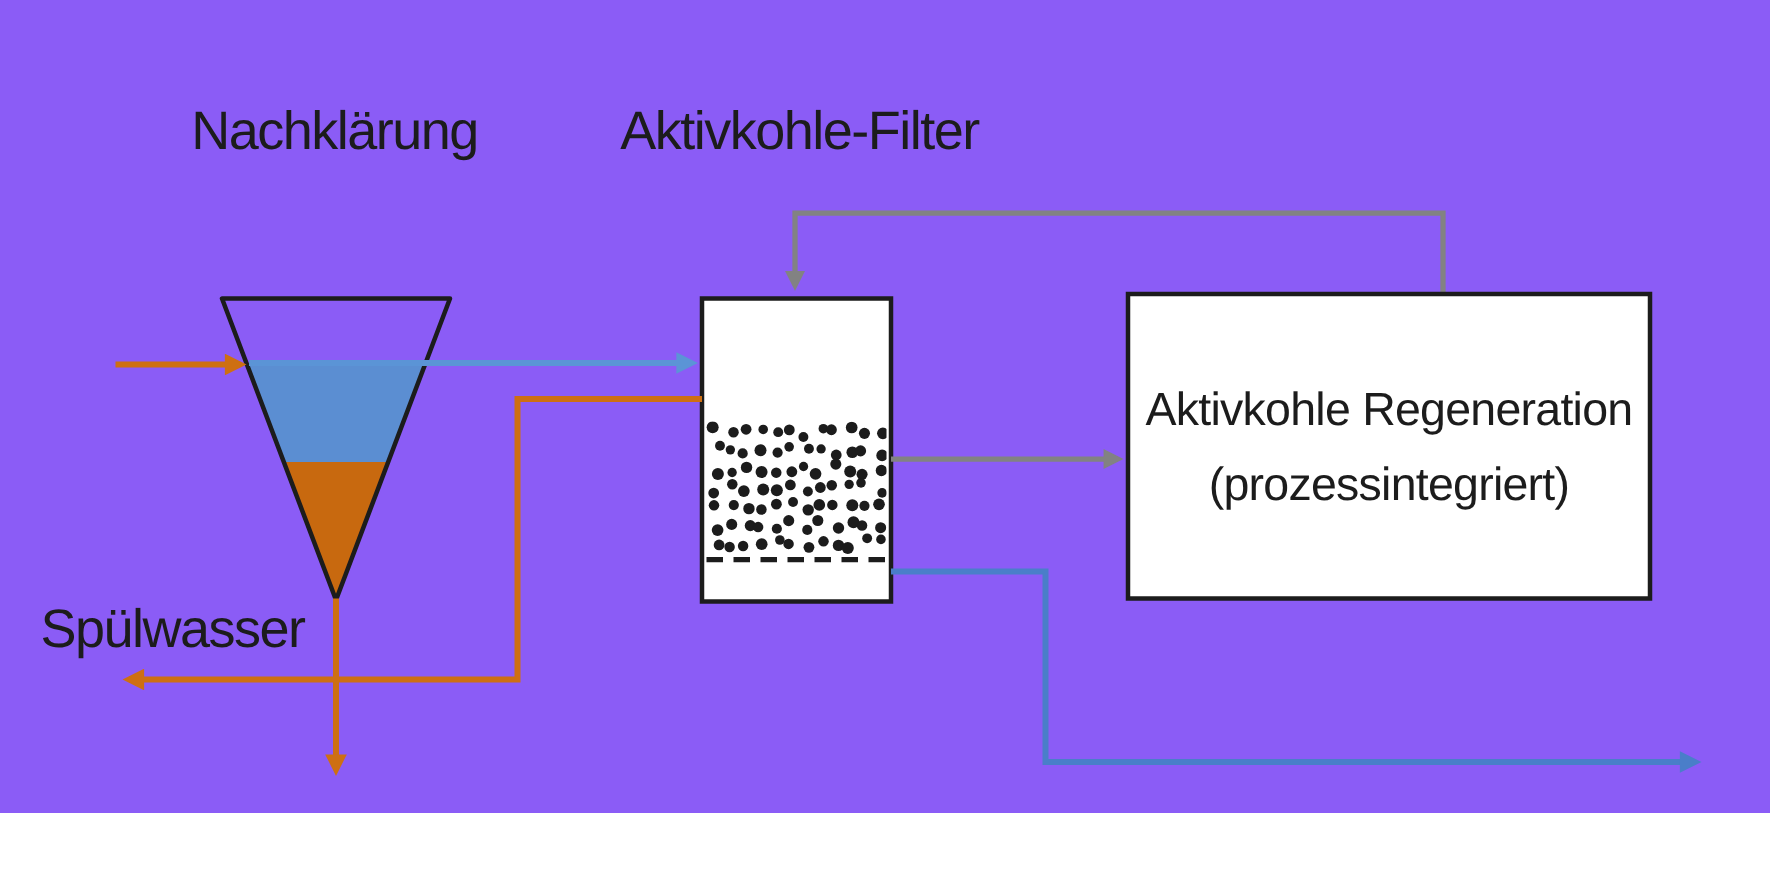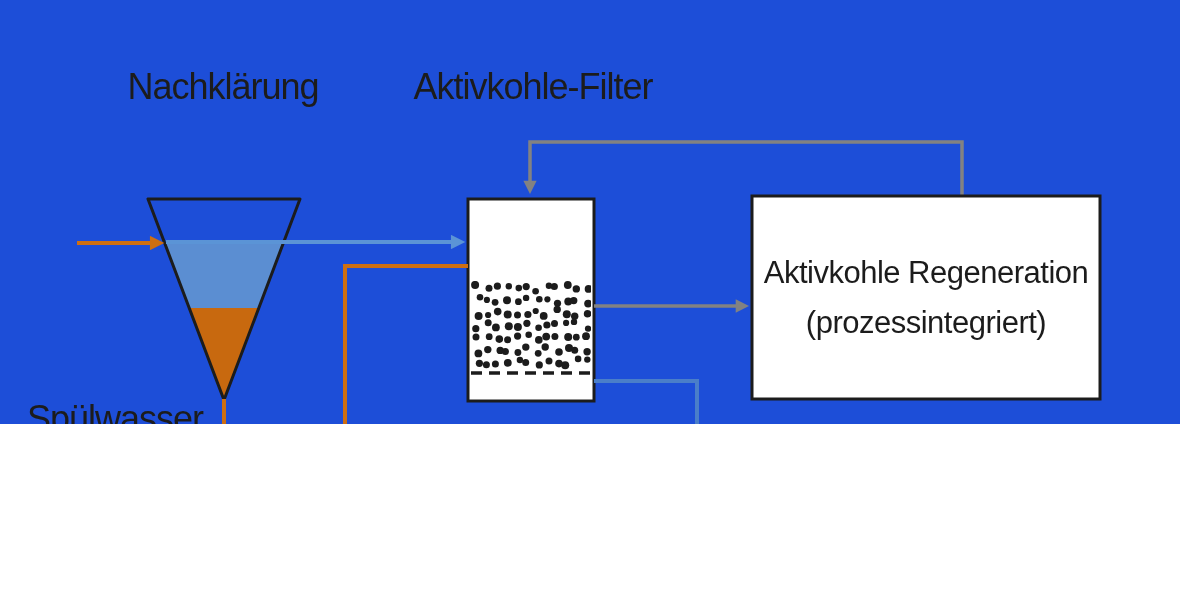--- a/index.html
+++ b/index.html
@@ -3,22 +3,22 @@
 <meta charset="utf-8">
 <style>
   html, body {
     margin: 0;
     padding: 0;
     background: #ffffff;
   }
   .canvas {
     position: relative;
     width: 1180px;
-    height: 424px;
-    background: #1d4ed8;
+    height: 542px;
+    background: #8b5cf6;
     overflow: hidden;
     font-family: "Liberation Sans", sans-serif;
   }
   .diagram-svg {
     position: absolute;
     inset: 0;
     display: block;
   }
   
   .lbl {

